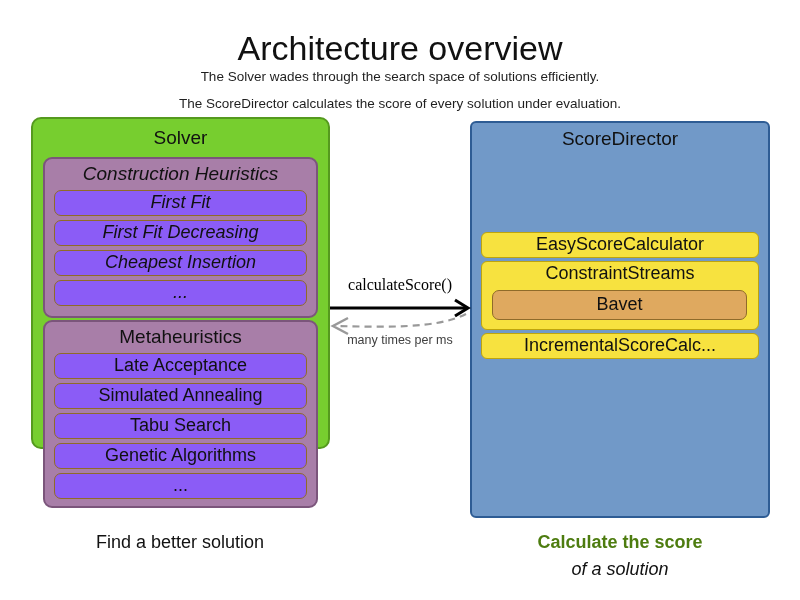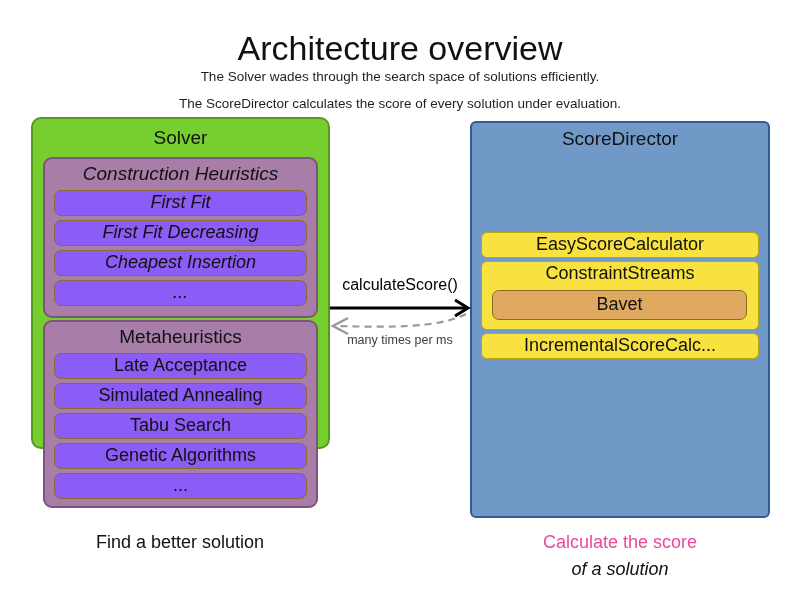--- a/index.html
+++ b/index.html
@@ -49,27 +49,27 @@
   #easy-row{top:109px;height:26px;}
   #cs-box{top:138px;height:69px;}
   #inc-row{top:210px;height:26px;}
   #bavet-row{
     position:absolute;left:10px;top:28px;width:255px;height:30px;box-sizing:border-box;
     background:#dfa95f;border:1.5px solid #8f6b29;border-radius:7px;
     font-size:18px;line-height:27px;text-align:center;color:#111;
   }
 
   
-  #call-label{left:325px;top:276px;width:150px;font-size:16px;line-height:18px;color:#000;}
+  #call-label{left:325px;top:276px;width:150px;font-size:16px;line-height:18px;color:#000;font-family:Liberation Serif, serif;}
   #freq-label{left:325px;top:333px;width:150px;font-size:12.5px;line-height:14px;color:#404040;}
   #arrows-svg{left:325px;top:270px;}
 
   
   #caption-left{left:30px;top:531px;width:300px;font-size:18px;line-height:22px;color:#111;}
-  #caption-right1{left:470px;top:531px;width:300px;font-size:18px;line-height:22px;color:#ec4899;}
+  #caption-right1{left:470px;top:531px;width:300px;font-size:18px;line-height:22px;color:#4d7c0f;font-weight:bold;}
   #caption-right2{left:470px;top:558px;width:300px;font-size:18px;line-height:22px;color:#111;font-style:italic;}
 </style>
 </head>
 <body>
 
 <div id="stage">
 
   <div id="title" class="abs center-text">Architecture overview</div>
   <div id="subtitle1" class="abs center-text">The Solver wades through the search space of solutions efficiently.</div>
   <div id="subtitle2" class="abs center-text">The ScoreDirector calculates the score of every solution under evaluation.</div>

